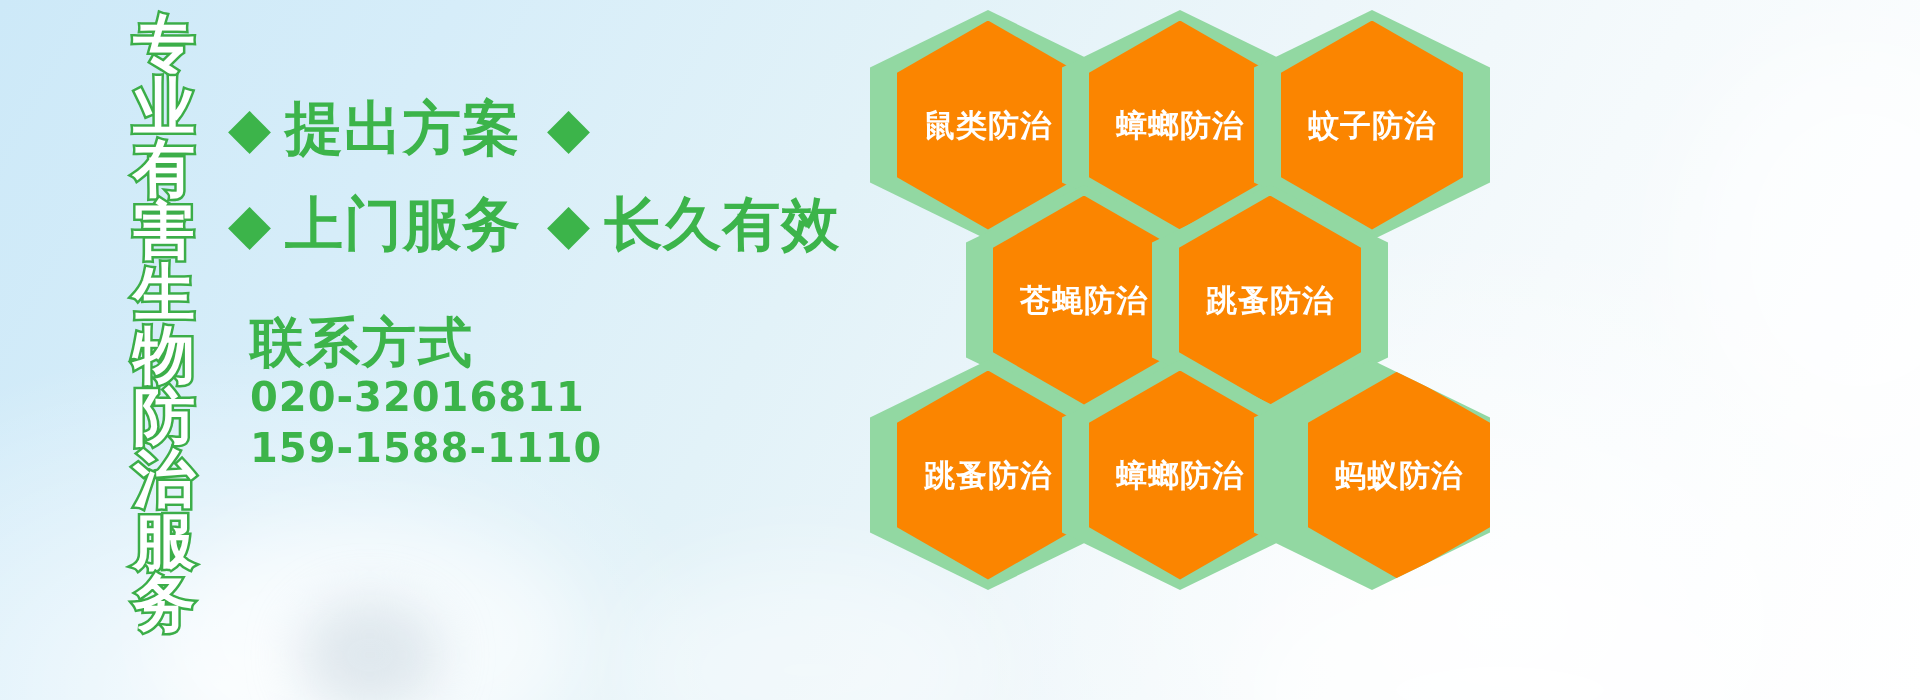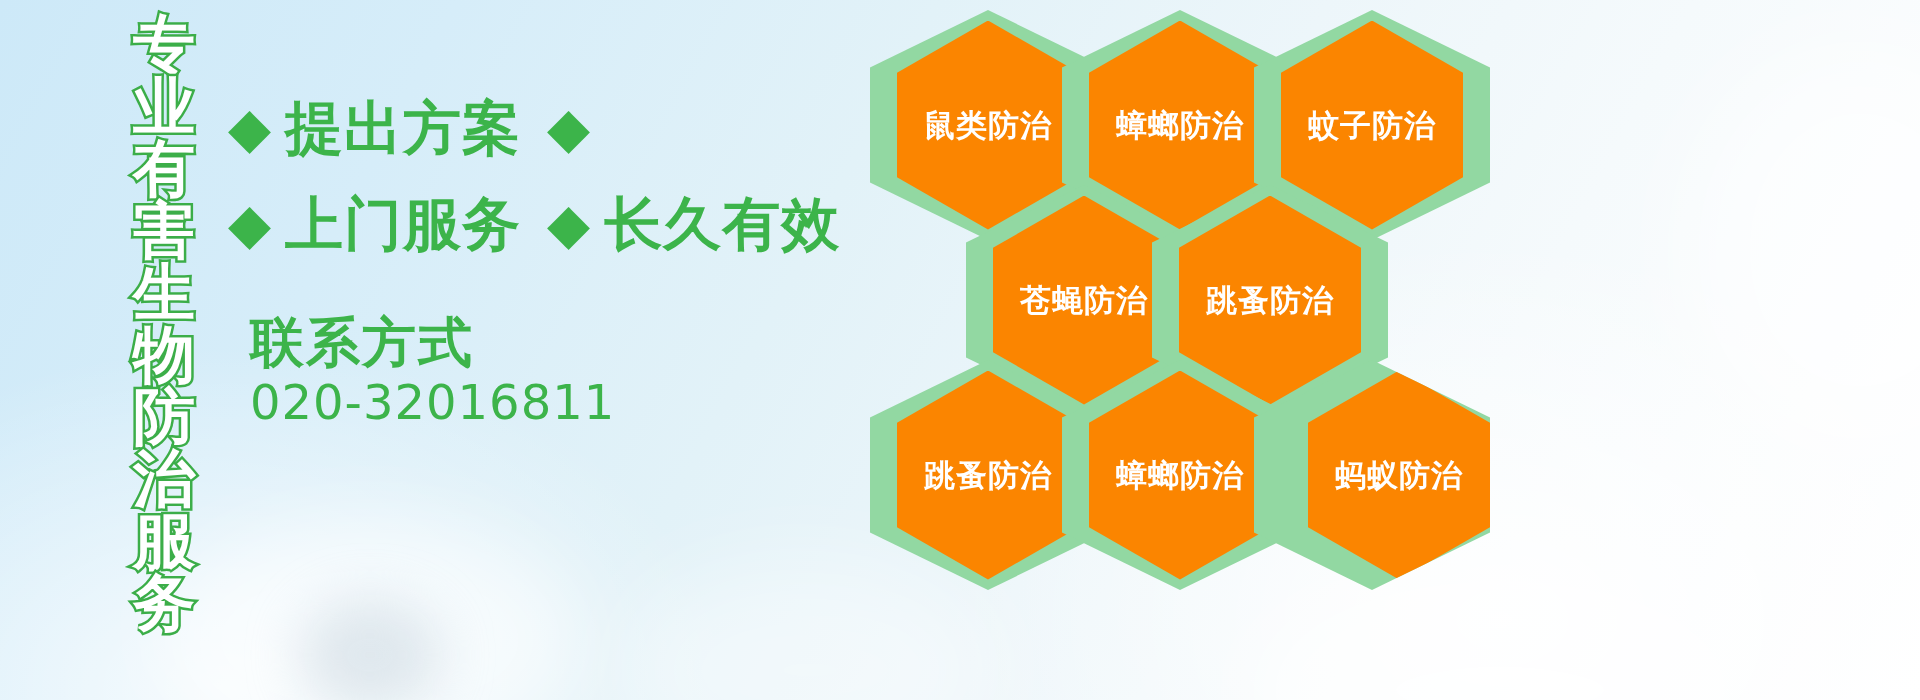--- a/index.html
+++ b/index.html
@@ -92,22 +92,22 @@
     text-align: left;
     color: #3cb44a;
   }
   #contact-title {
     font-size: 54px;
     font-weight: 700;
     line-height: 1.05;
     letter-spacing: 2px;
   }
   .phone {
-    font-size: 48px;
-    font-weight: 400;
+    font-size: 40px;
+    font-weight: 700;
     line-height: 1.28;
     letter-spacing: 1px;
   }
 
   
   #honeycomb {
     position: absolute;
     left: 860px;
     top: 0px;
     width: 620px;
@@ -182,20 +182,21 @@
       <span class="bullet-gap"></span>
       <span class="dia">◆</span>
       <span class="bullet-text">长久有效</span>
     </div>
 
   </div>
 
   <div id="contact">
     <div id="contact-title">联系方式</div>
     <div class="phone">020-32016811</div>
+    <div class="phone">159-1588-1110</div>
   </div>
 
   <div id="honeycomb">
 
     <div class="hex" style="left:10px; top:10px;">
       <div class="hex-inner">
         <span class="hex-label">鼠类防治</span>
       </div>
     </div>
 

